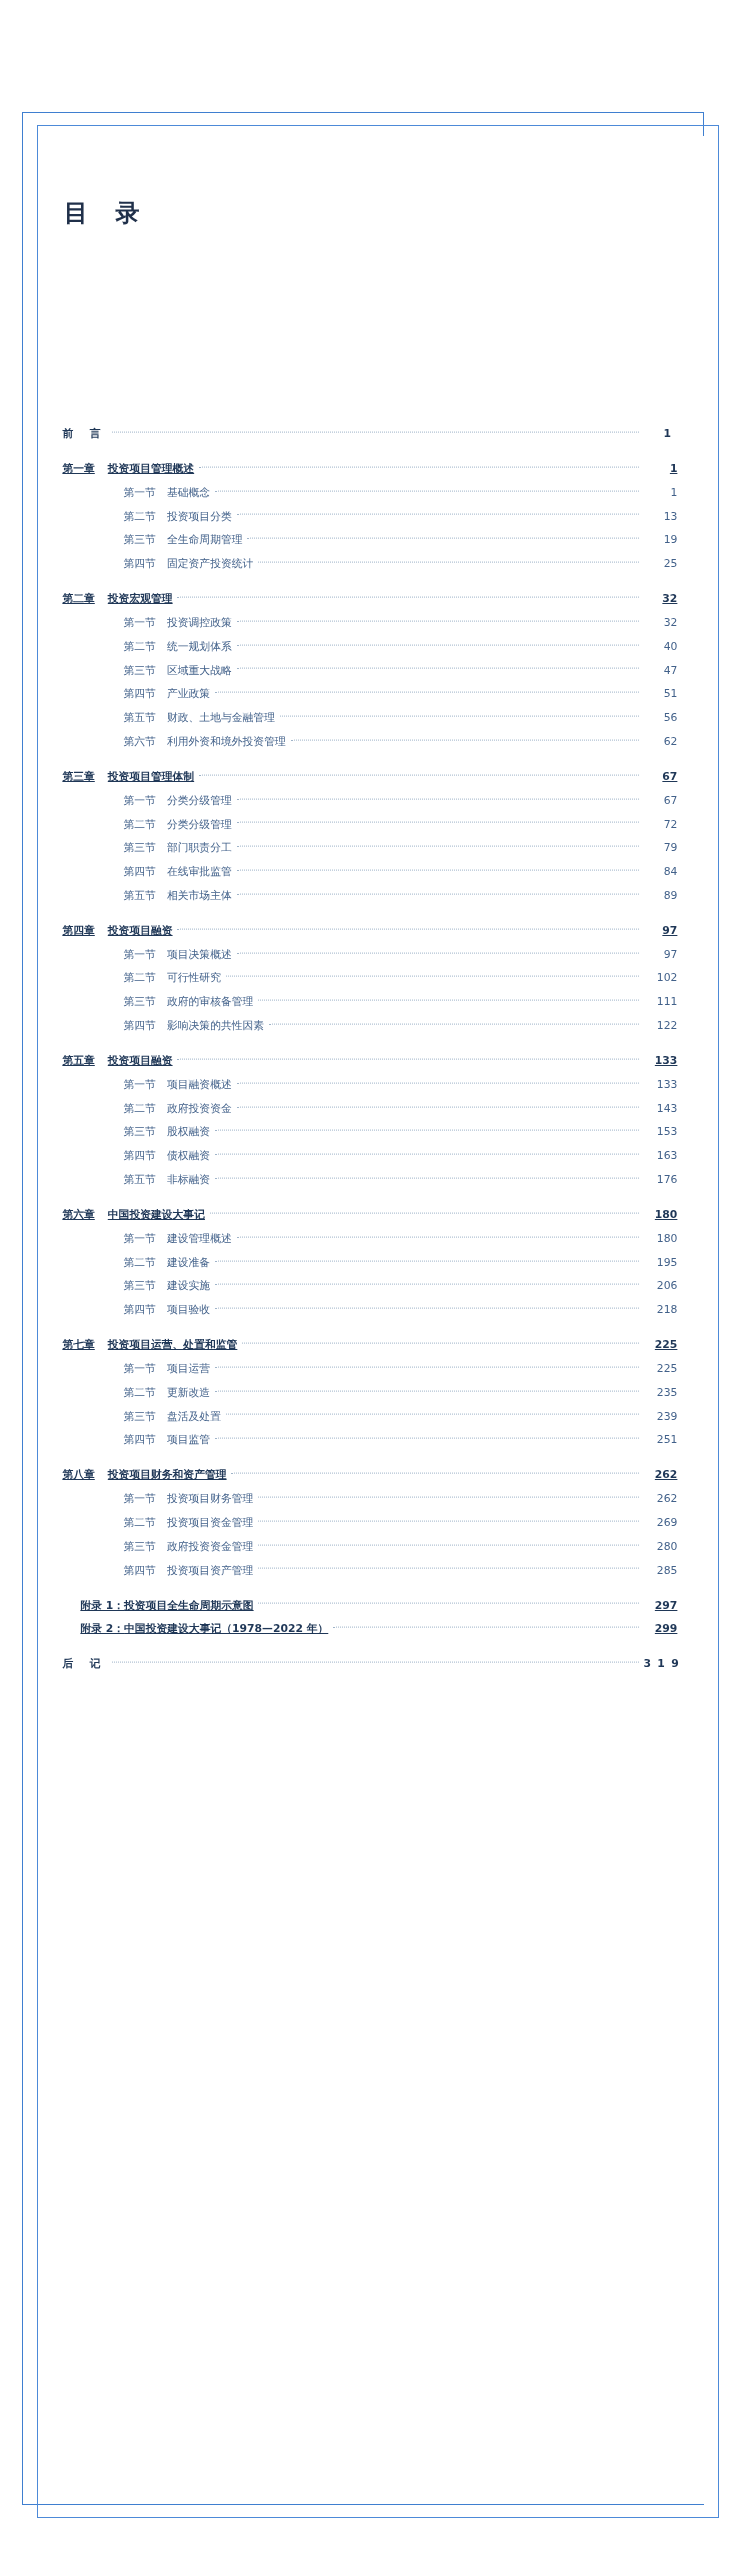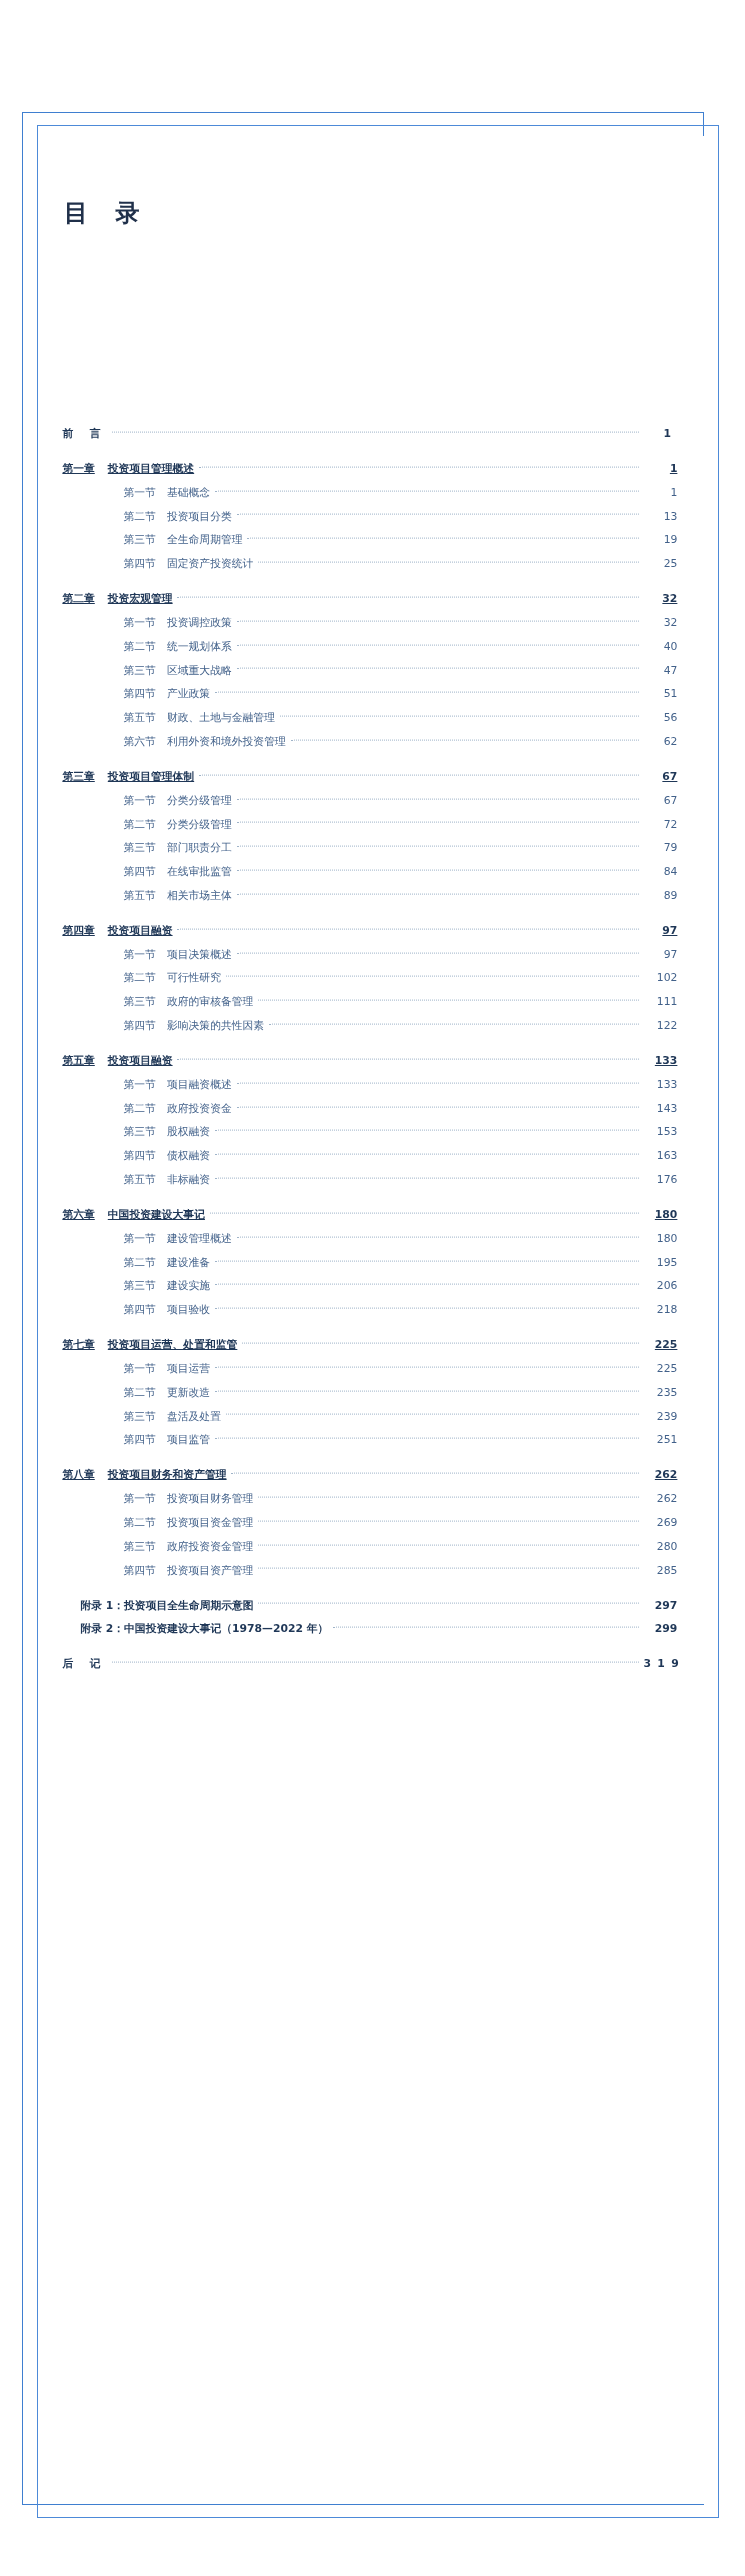--- a/index.html
+++ b/index.html
@@ -160,20 +160,21 @@
   .lvl-chapter .num { letter-spacing: 0px; margin-right: 13px; }
   .lvl-section {
     color: #42618a;
     padding-left: 61px;
   }
   .lvl-section .num { margin-right: 11.2px; }
   .lvl-appendix {
     font-weight: bold;
     color: #1f3757;
     padding-left: 18px;
+    text-decoration: underline;
   }
   .lvl-postscript {
     font-weight: bold;
     color: #1f3757;
     letter-spacing: 6.4px;
   }
 
   .group-gap { height: 11.2px; }
   .pg-col { width: 34px; }
 </style>

